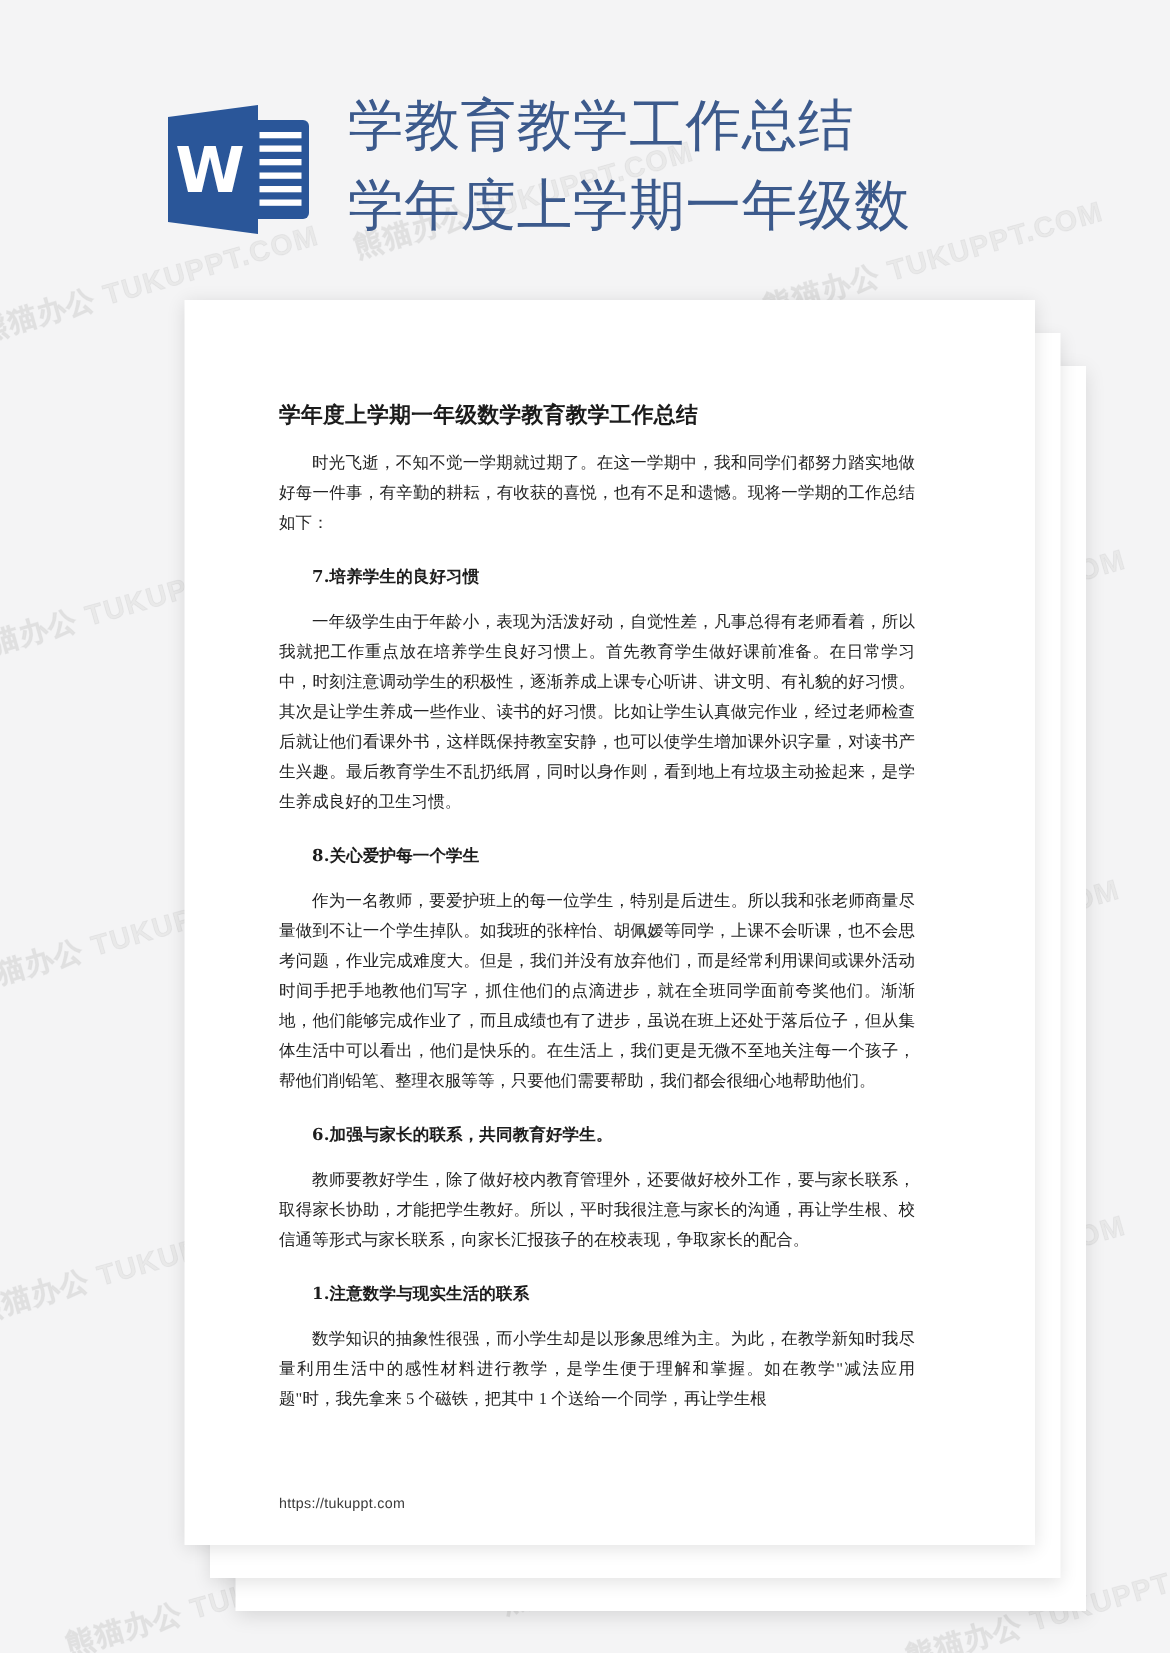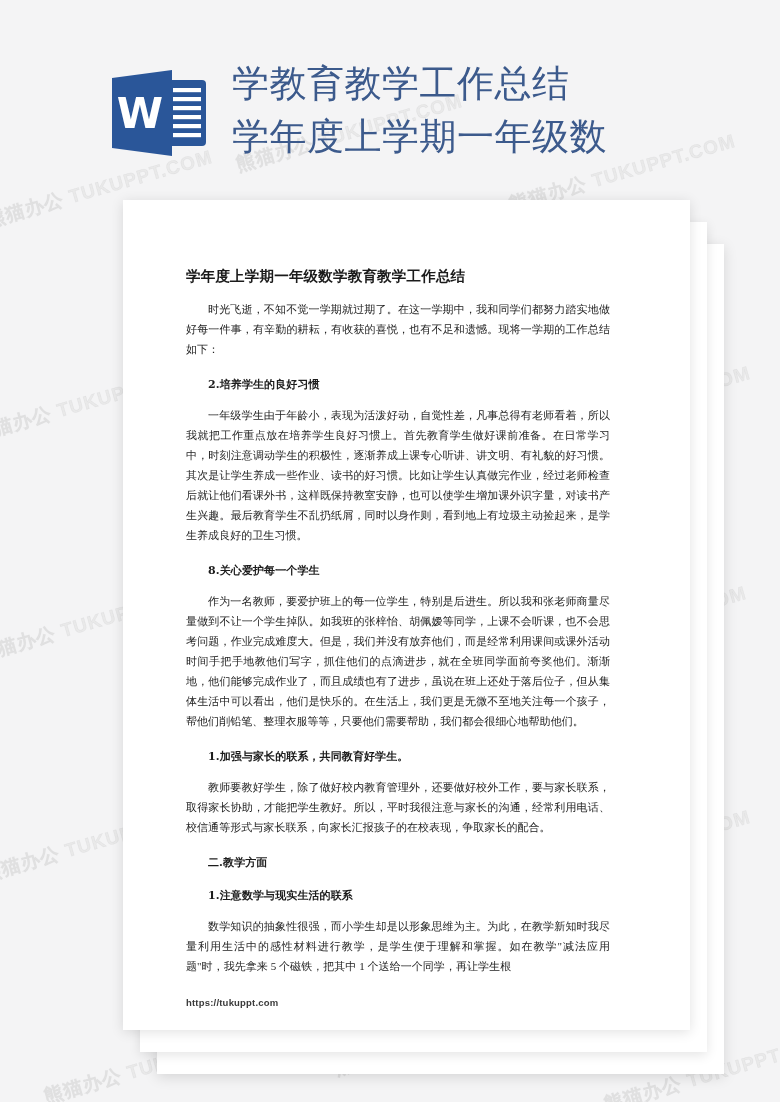--- a/index.html
+++ b/index.html
@@ -137,21 +137,21 @@
     text-indent: 22px;
     text-align: justify;
     letter-spacing: 0.05px;
   }
   .footer-url {
     position: absolute;
     left: 63px;
     bottom: 22px;
     font-family: "Liberation Sans", "DejaVu Sans", sans-serif;
     font-size: 9.5px;
-    font-weight: 700;
+    font-weight: 400;
     color: #3a3a3a;
     letter-spacing: 0.2px;
   }
 </style>
 </head>
 <body>
 
 <div class="wm-layer">
   <div class="wm" style="left:-18px;  top:176px;">熊猫办公 TUKUPPT.COM</div>
   <div class="wm" style="left:232px;  top:120px;">熊猫办公 TUKUPPT.COM</div>
@@ -195,26 +195,25 @@
 </div>
 
 <div class="paper-stack">
   <div class="sheet-back2"></div>
   <div class="sheet-back1"></div>
   <div class="sheet-front">
     <div class="page-inner">
       <div class="doc-heading">学年度上学期一年级数学教育教学工作总结</div>
       <div id="doc-body">
           <div class="para">时光飞逝，不知不觉一学期就过期了。在这一学期中，我和同学们都努力踏实地做好每一件事，有辛勤的耕耘，有收获的喜悦，也有不足和遗憾。现将一学期的工作总结如下：</div>
-          <div class="sec-h">2.培养学生的良好习惯</div>
+          <div class="sec-h">7.培养学生的良好习惯</div>
           <div class="para">一年级学生由于年龄小，表现为活泼好动，自觉性差，凡事总得有老师看着，所以我就把工作重点放在培养学生良好习惯上。首先教育学生做好课前准备。在日常学习中，时刻注意调动学生的积极性，逐渐养成上课专心听讲、讲文明、有礼貌的好习惯。其次是让学生养成一些作业、读书的好习惯。比如让学生认真做完作业，经过老师检查后就让他们看课外书，这样既保持教室安静，也可以使学生增加课外识字量，对读书产生兴趣。最后教育学生不乱扔纸屑，同时以身作则，看到地上有垃圾主动捡起来，是学生养成良好的卫生习惯。</div>
           <div class="sec-h">8.关心爱护每一个学生</div>
           <div class="para">作为一名教师，要爱护班上的每一位学生，特别是后进生。所以我和张老师商量尽量做到不让一个学生掉队。如我班的张梓怡、胡佩嫒等同学，上课不会听课，也不会思考问题，作业完成难度大。但是，我们并没有放弃他们，而是经常利用课间或课外活动时间手把手地教他们写字，抓住他们的点滴进步，就在全班同学面前夸奖他们。渐渐地，他们能够完成作业了，而且成绩也有了进步，虽说在班上还处于落后位子，但从集体生活中可以看出，他们是快乐的。在生活上，我们更是无微不至地关注每一个孩子，帮他们削铅笔、整理衣服等等，只要他们需要帮助，我们都会很细心地帮助他们。</div>
-          <div class="sec-h">1.加强与家长的联系，共同教育好学生。</div>
-          <div class="para">教师要教好学生，除了做好校内教育管理外，还要做好校外工作，要与家长联系，取得家长协助，才能把学生教好。所以，平时我很注意与家长的沟通，经常利用电话、校信通等形式与家长联系，向家长汇报孩子的在校表现，争取家长的配合。</div>
-          <div class="sec-h">二.教学方面</div>
+          <div class="sec-h">6.加强与家长的联系，共同教育好学生。</div>
+          <div class="para">教师要教好学生，除了做好校内教育管理外，还要做好校外工作，要与家长联系，取得家长协助，才能把学生教好。所以，平时我很注意与家长的沟通，再让学生根、校信通等形式与家长联系，向家长汇报孩子的在校表现，争取家长的配合。</div>
           <div class="sec-h">1.注意数学与现实生活的联系</div>
           <div class="para">数学知识的抽象性很强，而小学生却是以形象思维为主。为此，在教学新知时我尽量利用生活中的感性材料进行教学，是学生便于理解和掌握。如在教学"减法应用题"时，我先拿来 5 个磁铁，把其中 1 个送给一个同学，再让学生根</div>
         </div>
     </div>
     <div class="footer-url">https://tukuppt.com</div>
   </div>
 </div>
 
 </body></html>

